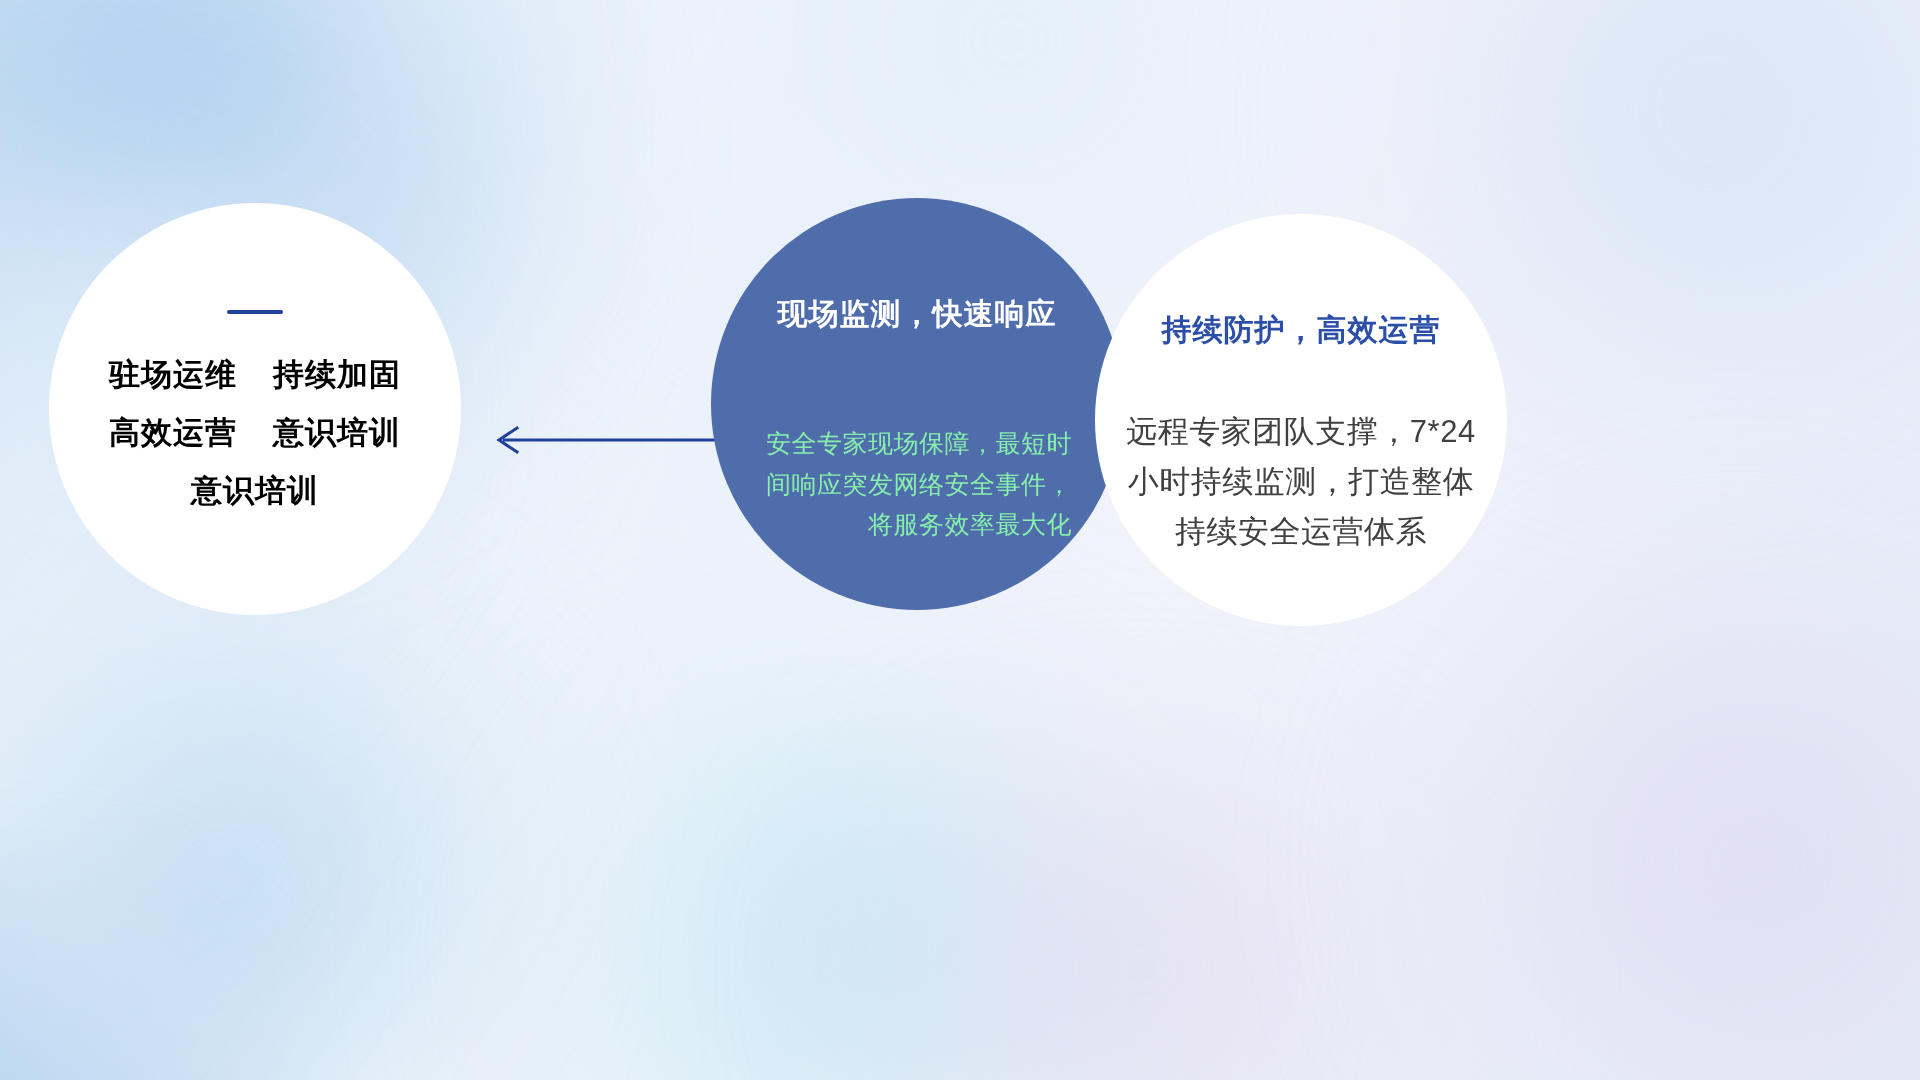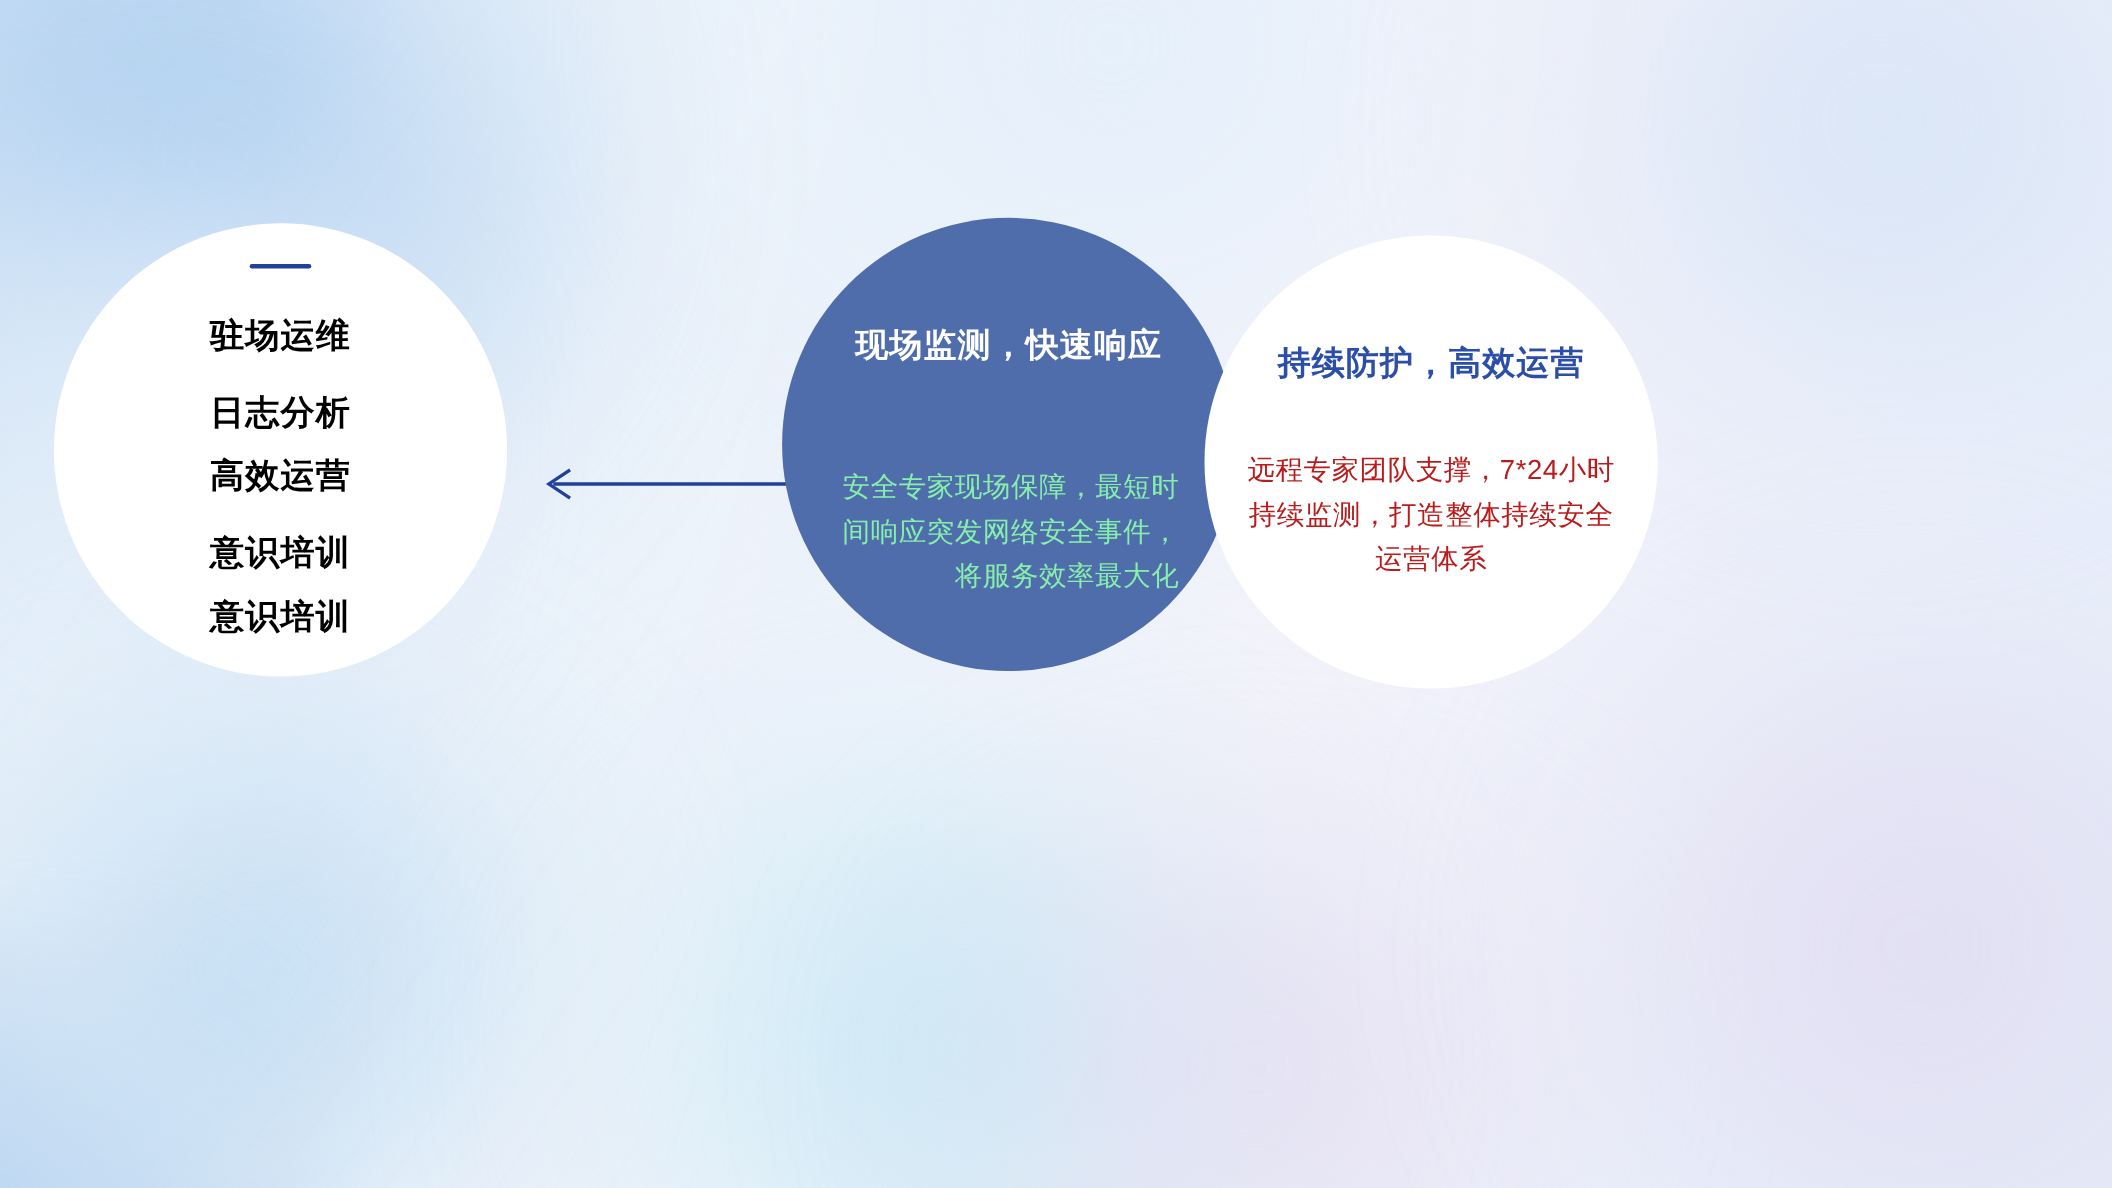--- a/index.html
+++ b/index.html
@@ -134,21 +134,21 @@
     margin-bottom: 44px;
   }
   .left-lines {
     display: flex;
     flex-direction: column;
     align-items: center;
     gap: 24px;
   }
   .left-line {
     display: flex;
-    flex-direction: column;
+    flex-direction: row;
     gap: 36px;
     white-space: nowrap;
   }
   .left-term {
     font-size: 31px;
     font-weight: 700;
     color: #000000;
     letter-spacing: 1px;
     line-height: 1.1;
   }
@@ -192,23 +192,23 @@
   }
   #circle-right .c-title {
     font-size: 30px;
     font-weight: 700;
     color: #2b4ea8;
     letter-spacing: 1px;
     white-space: nowrap;
     margin-bottom: 56px;
   }
   #circle-right .c-body {
-    font-size: 25px;
+    font-size: 31px;
     line-height: 1.62;
-    color: #b91c1c;
+    color: #404040;
     text-align: center;
     width: 350px;
     letter-spacing: 0.5px;
   }
 
   
   #flow-arrow {
     position: absolute;
     left: 485px;
     top: 415px;
@@ -237,21 +237,21 @@
   <svg id="flow-arrow" viewBox="0 0 260 50" xmlns="http://www.w3.org/2000/svg">
     <line x1="258" y1="25" x2="18" y2="25" stroke="#20409a" stroke-width="3"></line>
     <polyline points="32,13 14,25 32,37" fill="none" stroke="#20409a" stroke-width="3" stroke-linecap="square" stroke-linejoin="miter"></polyline>
   </svg>
 
   <div class="circle circle-white" id="circle-left">
     <div class="divider"></div>
     <div class="left-lines">
       <div class="left-line">
         <span class="left-term">驻场运维</span>
-        <span class="left-term">日志分析</span>
+        <span class="left-term">持续加固</span>
       </div>
       <div class="left-line">
         <span class="left-term">高效运营</span>
         <span class="left-term">意识培训</span>
       </div>
       <div class="left-line">
         <span class="left-term">意识培训</span>
       </div>
     </div>
   </div>

